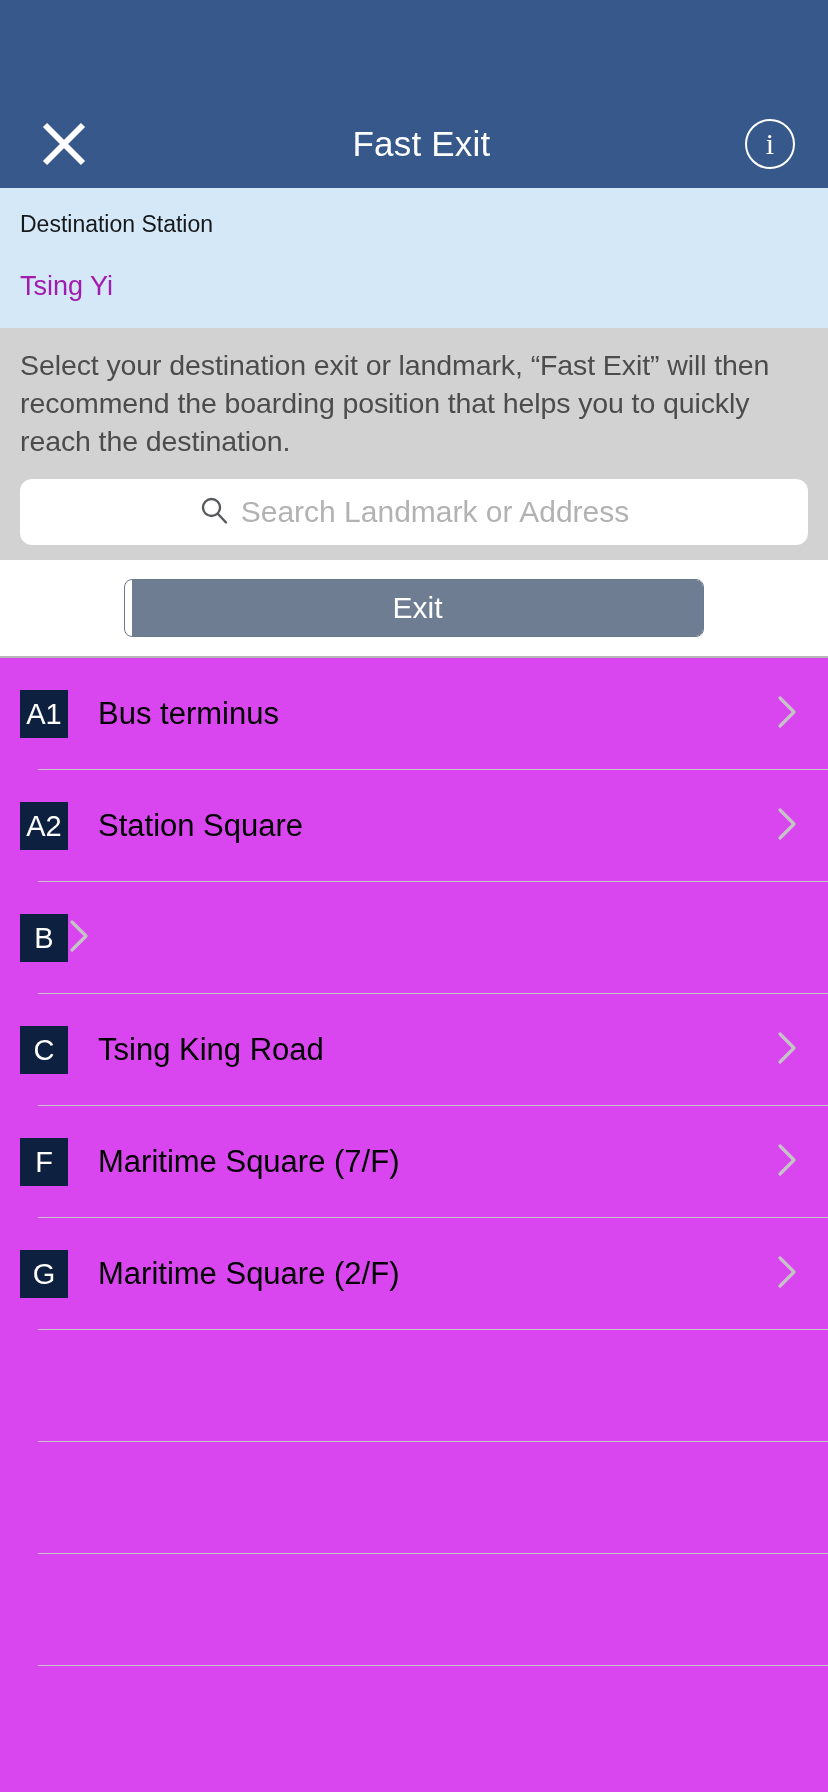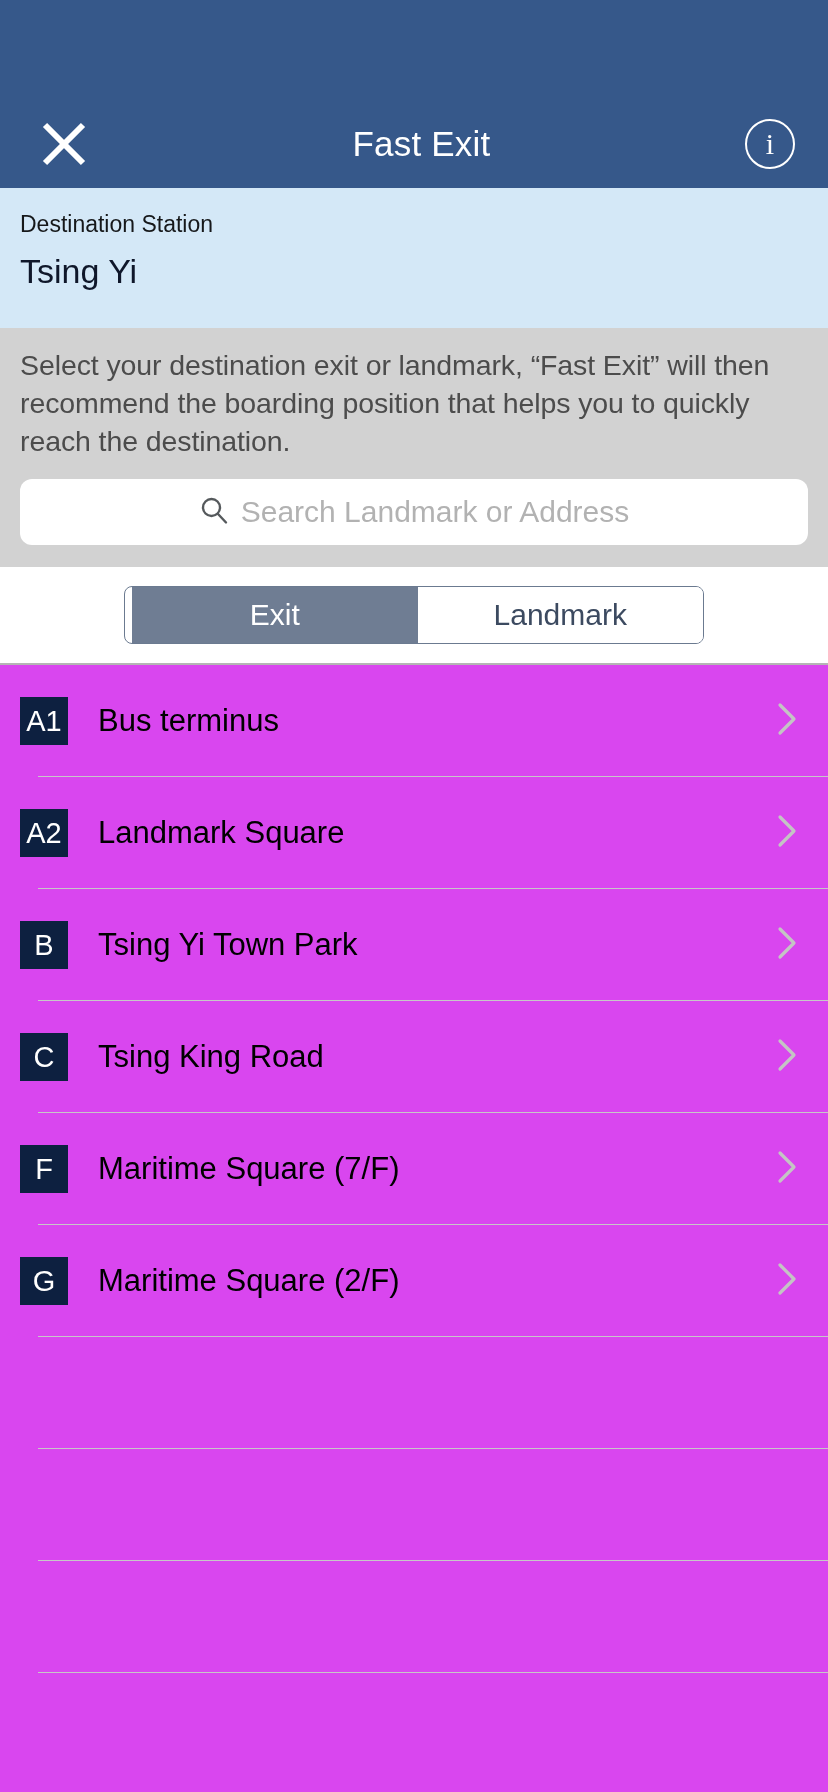--- a/index.html
+++ b/index.html
@@ -76,31 +76,31 @@
     padding: 16px 20px 14px 20px;
     box-sizing: border-box;
     height: 140px;
   }
   .destination-label {
     color: #16181a;
     font-size: 23px;
     line-height: 40px;
   }
   .destination-value {
-    color: #0f172a;
-    font-size: 34px;
+    color: #a21caf;
+    font-size: 27px;
     line-height: 48px;
-    margin-top: 3px;
+    margin-top: 18px;
   }
 
   
   .panel {
     flex: 0 0 auto;
     background: #d2d2d2;
-    padding: 18px 20px 22px 20px;
+    padding: 18px 20px 15px 20px;
     box-sizing: border-box;
   }
   .instruction {
     color: #4c4c4c;
     font-size: 28.5px;
     line-height: 38px;
     letter-spacing: -0.1px;
   }
   .search-wrap {
     margin-top: 19px;
@@ -238,49 +238,47 @@
           </svg>
         </span>
         <span class="search-placeholder">Search Landmark or Address</span>
       </div>
     </div>
   </div>
 
   <div class="segment-zone">
     <div class="segmented">
       <div class="segment active">Exit</div>
-      <div class="segment">Landmark</div>
     </div>
   </div>
 
   <div class="list">
 
     <div class="row">
       <div class="badge">A1</div>
       <div class="row-label">Bus terminus</div>
       <span class="chevron">
         <svg width="22" height="34" viewBox="0 0 22 34" aria-hidden="true">
           <polyline points="4,3 18,17 4,31" fill="none" stroke="#c4c4c4" stroke-width="3.2" stroke-linecap="round" stroke-linejoin="round"></polyline>
         </svg>
       </span>
     </div>
 
     <div class="row">
       <div class="badge">A2</div>
-      <div class="row-label">Landmark Square</div>
+      <div class="row-label">Station Square</div>
       <span class="chevron">
         <svg width="22" height="34" viewBox="0 0 22 34" aria-hidden="true">
           <polyline points="4,3 18,17 4,31" fill="none" stroke="#c4c4c4" stroke-width="3.2" stroke-linecap="round" stroke-linejoin="round"></polyline>
         </svg>
       </span>
     </div>
 
     <div class="row">
       <div class="badge">B</div>
-      <div class="row-label">Tsing Yi Town Park</div>
       <span class="chevron">
         <svg width="22" height="34" viewBox="0 0 22 34" aria-hidden="true">
           <polyline points="4,3 18,17 4,31" fill="none" stroke="#c4c4c4" stroke-width="3.2" stroke-linecap="round" stroke-linejoin="round"></polyline>
         </svg>
       </span>
     </div>
 
     <div class="row">
       <div class="badge">C</div>
       <div class="row-label">Tsing King Road</div>

